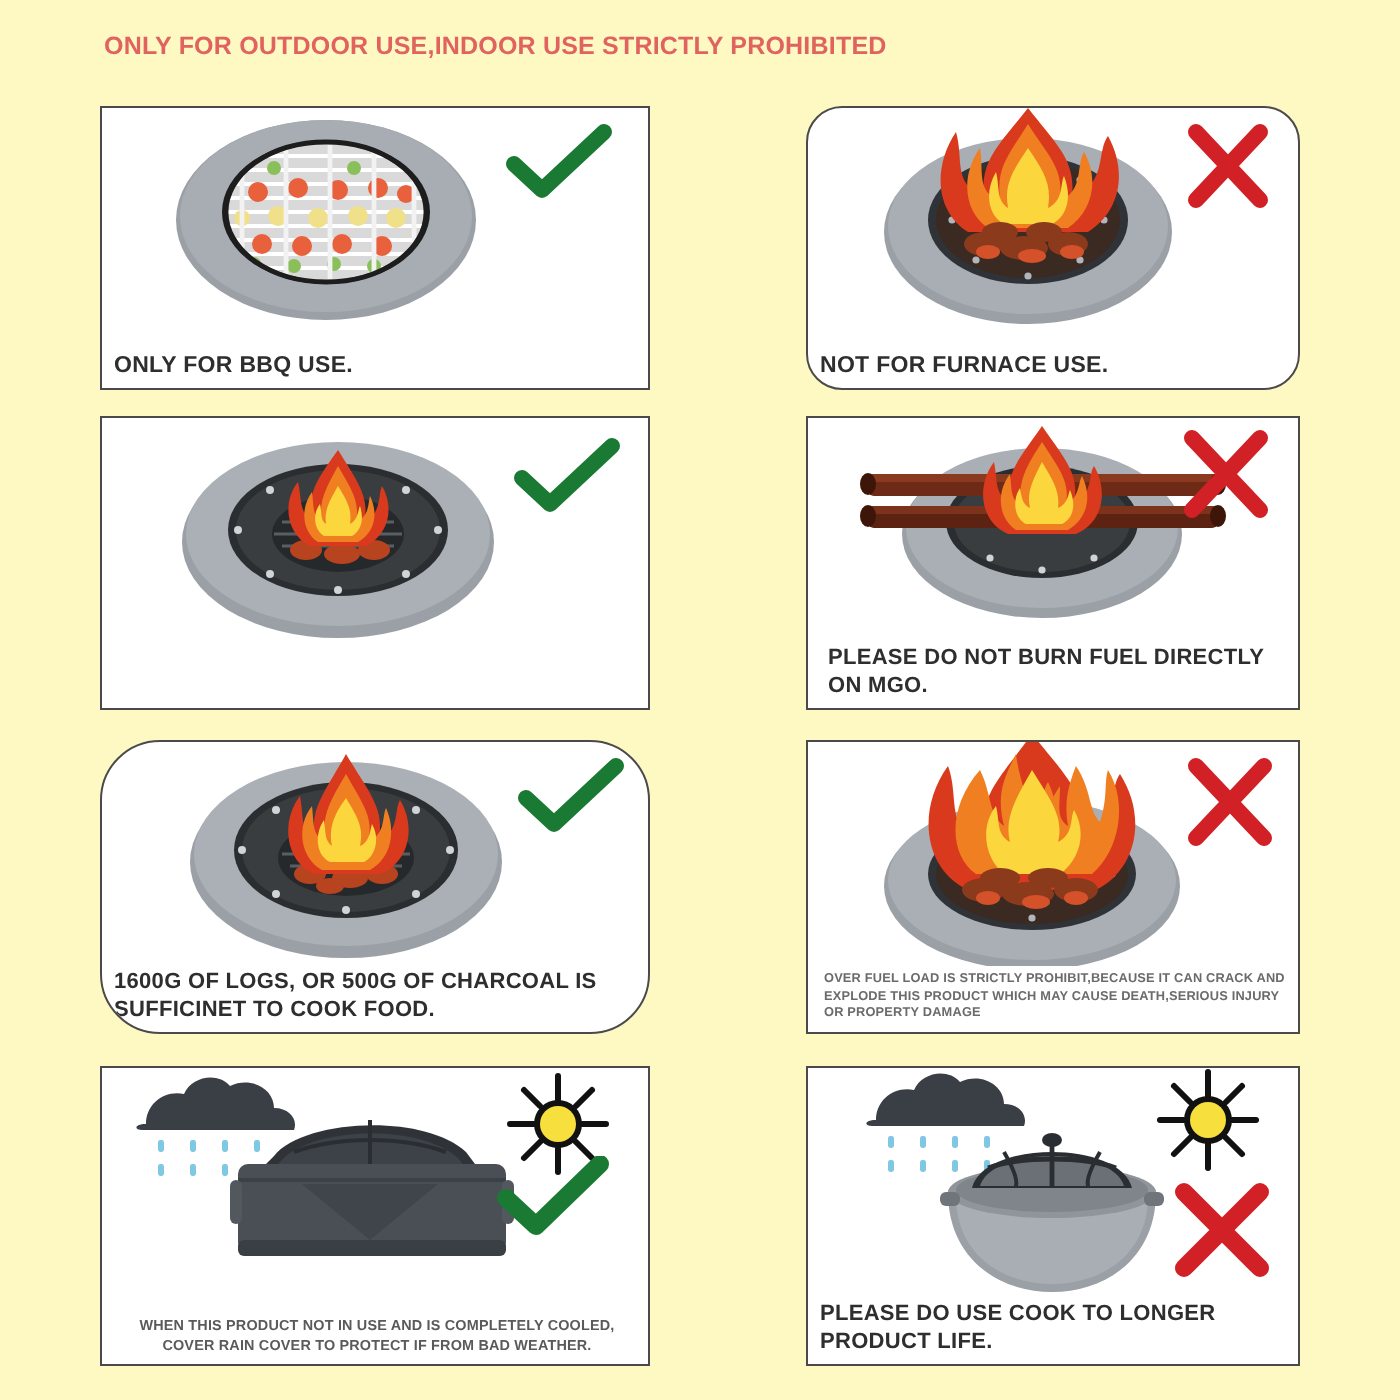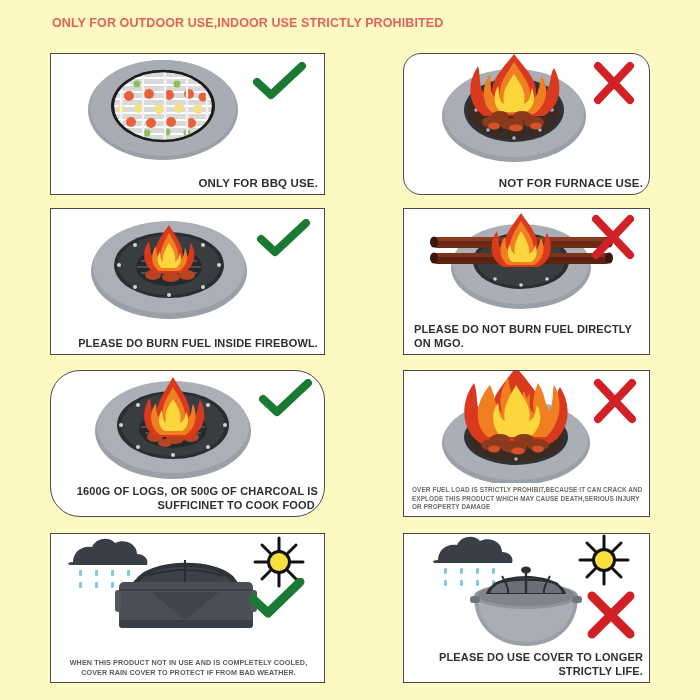--- a/index.html
+++ b/index.html
@@ -38,21 +38,21 @@
     position:absolute;
     left:0;right:0;top:0;
   }
   .caption{
     position:absolute;
     left:0;right:0;bottom:0;
     box-sizing:border-box;
     padding:2px 6px 4px 6px;
     color:#2e2e2e;
     font-weight:700;
-    text-align:right;
+    text-align:left;
     line-height:1.22;
     letter-spacing:.15px;
   }
   .caption.cap-lg{font-size:11.5px;}
   .caption.cap-md{font-size:11px;}
   .caption.cap-sm{font-size:6.4px;text-align:left;letter-spacing:.1px;line-height:1.35;color:#6b6b6b;font-weight:600;padding-left:8px;}
   .caption.cap-xs{font-size:7.2px;text-align:center;letter-spacing:.1px;line-height:1.36;color:#5a5a5a;font-weight:600;padding-left:8px;}
   .caption.left{text-align:left;padding-left:10px;}
 
   .mark{position:absolute;}
@@ -214,21 +214,20 @@
             <path d="M118 24 C125 36 129 42 127 52 C134 49 133 42 134 39 C138 47 137 57 128 62 L108 62 C100 57 99 45 105 37 C106 44 105 49 110 52 C108 42 112 35 118 24 Z" fill="#f07f22"></path>
             <path d="M118 34 C123 42 125 46 124 53 C128 51 128 46 129 44 C131 50 130 56 125 59 L111 59 C106 56 105 48 109 43 C110 47 109 51 112 53 C111 46 114 41 118 34 Z" fill="#fbd63d"></path>
           </g>
         </svg>
       </div>
       <div class="mark" style="left:204px;top:10px;">
         <svg width="58" height="40" viewBox="0 0 58 40">
           <path d="M6 20 L20 33 L51 4" stroke="#1a7a34" stroke-width="8" fill="none" stroke-linecap="round" stroke-linejoin="round"></path>
         </svg>
       </div>
-      <div class="caption cap-md">PLEASE DO BURN FUEL INSIDE FIREBOWL.</div>
     </div>
 
     <div class="panel" style="left:403px;top:208px;width:247px;height:147px;">
       <div class="art">
         <svg width="247" height="104" viewBox="0 0 247 104">
           <ellipse cx="117" cy="58" rx="70" ry="42" fill="#9aa0a6"></ellipse>
           <ellipse cx="117" cy="55" rx="68" ry="40" fill="#a9afb5"></ellipse>
           <ellipse cx="117" cy="52" rx="48" ry="28" fill="#2b2e31"></ellipse>
           <ellipse cx="117" cy="52" rx="44" ry="25" fill="#3a3d40"></ellipse>
           <g fill="#cfd4d8">
@@ -454,17 +453,17 @@
             <rect x="66" y="62" width="10" height="7" rx="3" fill="#6f757b"></rect>
             <rect x="168" y="62" width="10" height="7" rx="3" fill="#6f757b"></rect>
           </g>
         </svg>
       </div>
       <div class="mark" style="left:180px;top:56px;">
         <svg width="54" height="50" viewBox="0 0 54 50">
           <path d="M8 6 L46 44 M46 6 L8 44" stroke="#d12026" stroke-width="9" fill="none" stroke-linecap="round"></path>
         </svg>
       </div>
-      <div class="caption cap-md">PLEASE DO USE COVER TO LONGER STRICTLY LIFE.</div>
+      <div class="caption cap-md">PLEASE DO USE COOK TO LONGER PRODUCT LIFE.</div>
     </div>
 
   </div>
 </div>
 
 </body></html>

